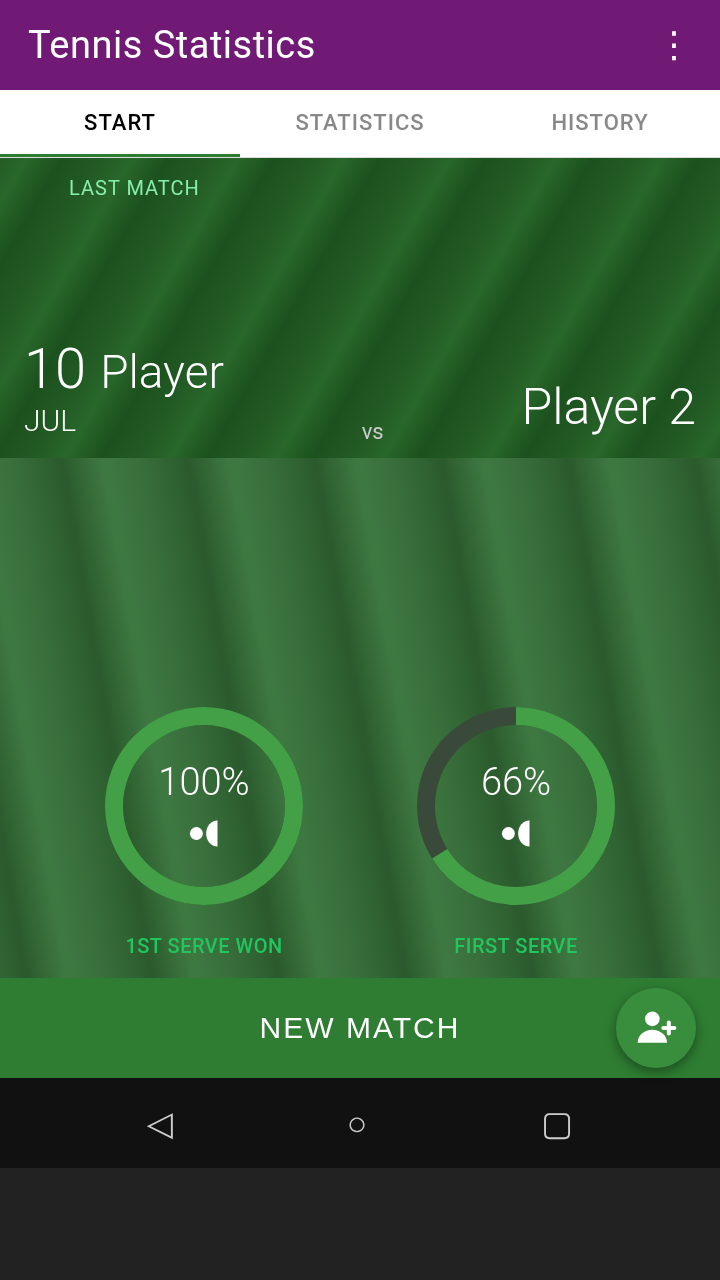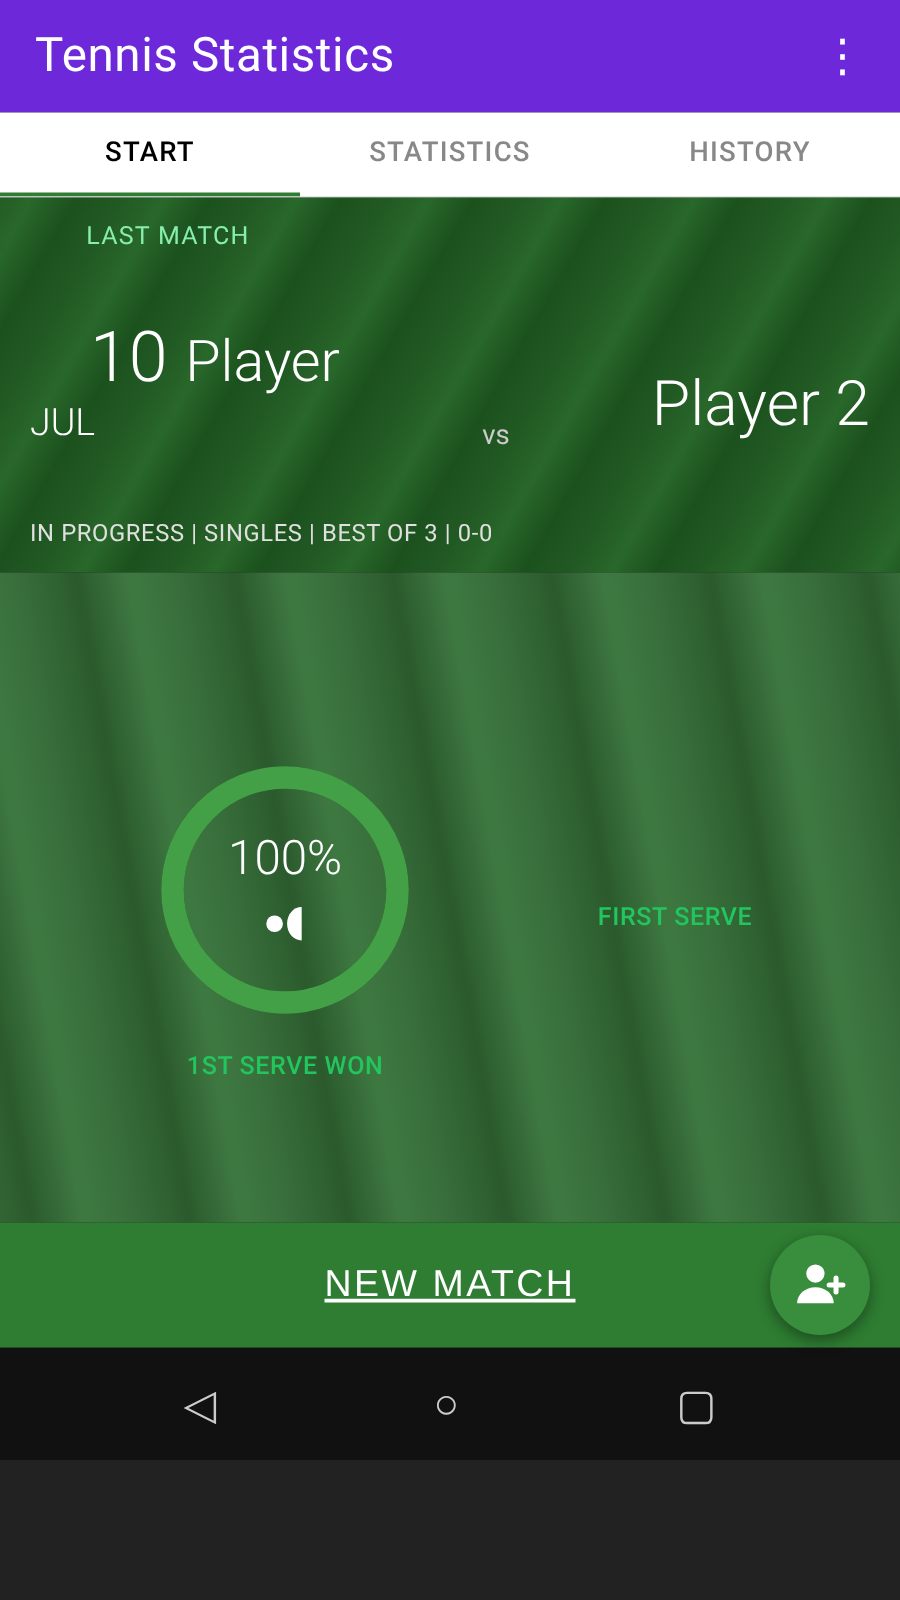--- a/index.html
+++ b/index.html
@@ -7,21 +7,21 @@
     body {
       width: 720px;
       min-height: 1280px;
       font-family: 'Roboto', Arial, sans-serif;
       background: #222;
       overflow-x: hidden;
     }
 
     
     #top-bar {
-      background: #6d28d9;
+      background: #701a75;
       height: 90px;
       display: flex;
       align-items: center;
       justify-content: space-between;
       padding: 0 28px;
     }
     #app-title {
       color: #fff;
       font-size: 38px;
       font-weight: 400;
@@ -116,21 +116,20 @@
     #player1-date-row {
       display: flex;
       align-items: baseline;
       gap: 14px;
     }
     #match-day {
       font-size: 56px;
       font-weight: 300;
       line-height: 1;
       color: #fff;
-      margin-left: 48px;
     }
     #player1-name {
       font-size: 46px;
       font-weight: 300;
       color: #fff;
     }
     #match-month {
       font-size: 30px;
       font-weight: 300;
       color: #fff;
@@ -171,21 +170,21 @@
           80deg,
           #4e8a52 0px, #3d7040 40px, #5a9c5e 80px, #4e8a52 120px
         );
       filter: blur(2px);
       transform: scale(1.04);
     }
     #stats-content {
       position: relative;
       z-index: 2;
       display: flex;
-      align-items: center;
+      align-items: flex-end;
       justify-content: space-around;
       padding: 50px 48px 20px;
       height: 100%;
     }
 
     
     .stat-widget {
       display: flex;
       flex-direction: column;
       align-items: center;
@@ -241,21 +240,20 @@
       flex: 1;
       height: 100%;
       background: transparent;
       border: none;
       color: #fff;
       font-size: 30px;
       font-weight: 500;
       letter-spacing: 2px;
       cursor: pointer;
       text-transform: uppercase;
-      text-decoration: underline;
     }
     #add-player-fab {
       position: absolute;
       right: 24px;
       top: 50%;
       transform: translateY(-50%);
       width: 80px;
       height: 80px;
       background: #388e3c;
       border-radius: 50%;
@@ -317,21 +315,20 @@
           <div id="player1-date-row">
             <span id="match-day">10</span>
             <span id="player1-name">Player</span>
           </div>
           <span id="match-month">JUL</span>
         </div>
         <span id="vs-label">vs</span>
         <span id="player2-name">Player 2</span>
       </div>
 
-      <div id="match-status-bar">IN PROGRESS | SINGLES | BEST OF 3 | 0-0</div>
     </div>
   </div>
 
   <div id="stats-area">
     <div id="stats-bg"></div>
     <div id="stats-content">
 
       <div class="stat-widget">
         <div class="donut-wrapper">
           <svg viewBox="0 0 220 220">
@@ -347,20 +344,37 @@
                 <circle cx="12" cy="7" r="4"></circle>
                 <path d="M4 20c0-4 3.6-7 8-7s8 3 8 7"></path>
               </svg>
             </span>
           </div>
         </div>
         <span class="stat-label">1ST SERVE WON</span>
       </div>
 
       <div class="stat-widget">
+        <div class="donut-wrapper">
+          <svg viewBox="0 0 220 220">
+
+            <circle cx="110" cy="110" r="90" fill="none" stroke="#3a4a3a" stroke-width="18"></circle>
+
+            <circle cx="110" cy="110" r="90" fill="none" stroke="#43a047" stroke-width="18" stroke-dasharray="373.2 565.5" stroke-linecap="butt"></circle>
+          </svg>
+          <div class="donut-center">
+            <span class="donut-percent">66%</span>
+            <span class="donut-person-icon">
+              <svg width="34" height="34" viewBox="0 0 24 24" fill="white">
+                <circle cx="12" cy="7" r="4"></circle>
+                <path d="M4 20c0-4 3.6-7 8-7s8 3 8 7"></path>
+              </svg>
+            </span>
+          </div>
+        </div>
         <span class="stat-label">FIRST SERVE</span>
       </div>
 
     </div>
   </div>
 
 </div>
 
 <div id="bottom-bar">
   <button id="new-match-btn">NEW MATCH</button>

